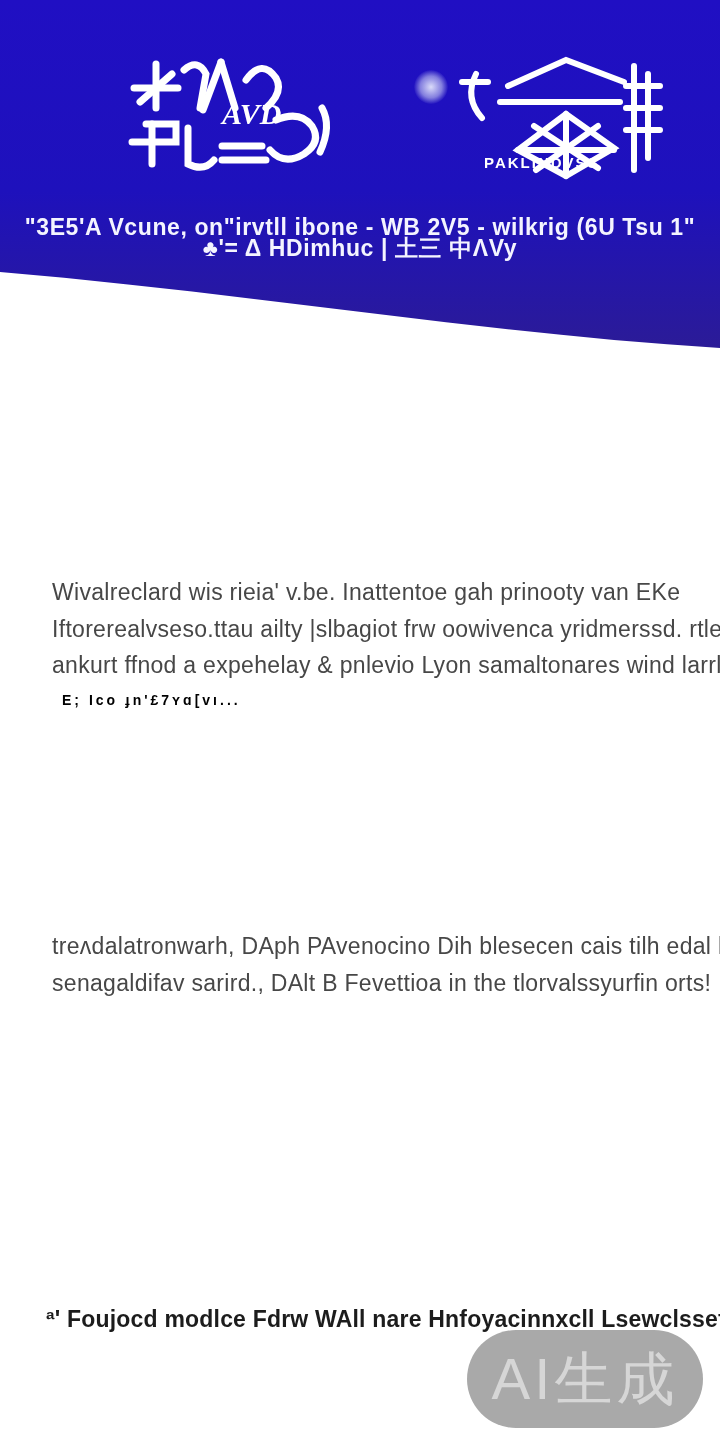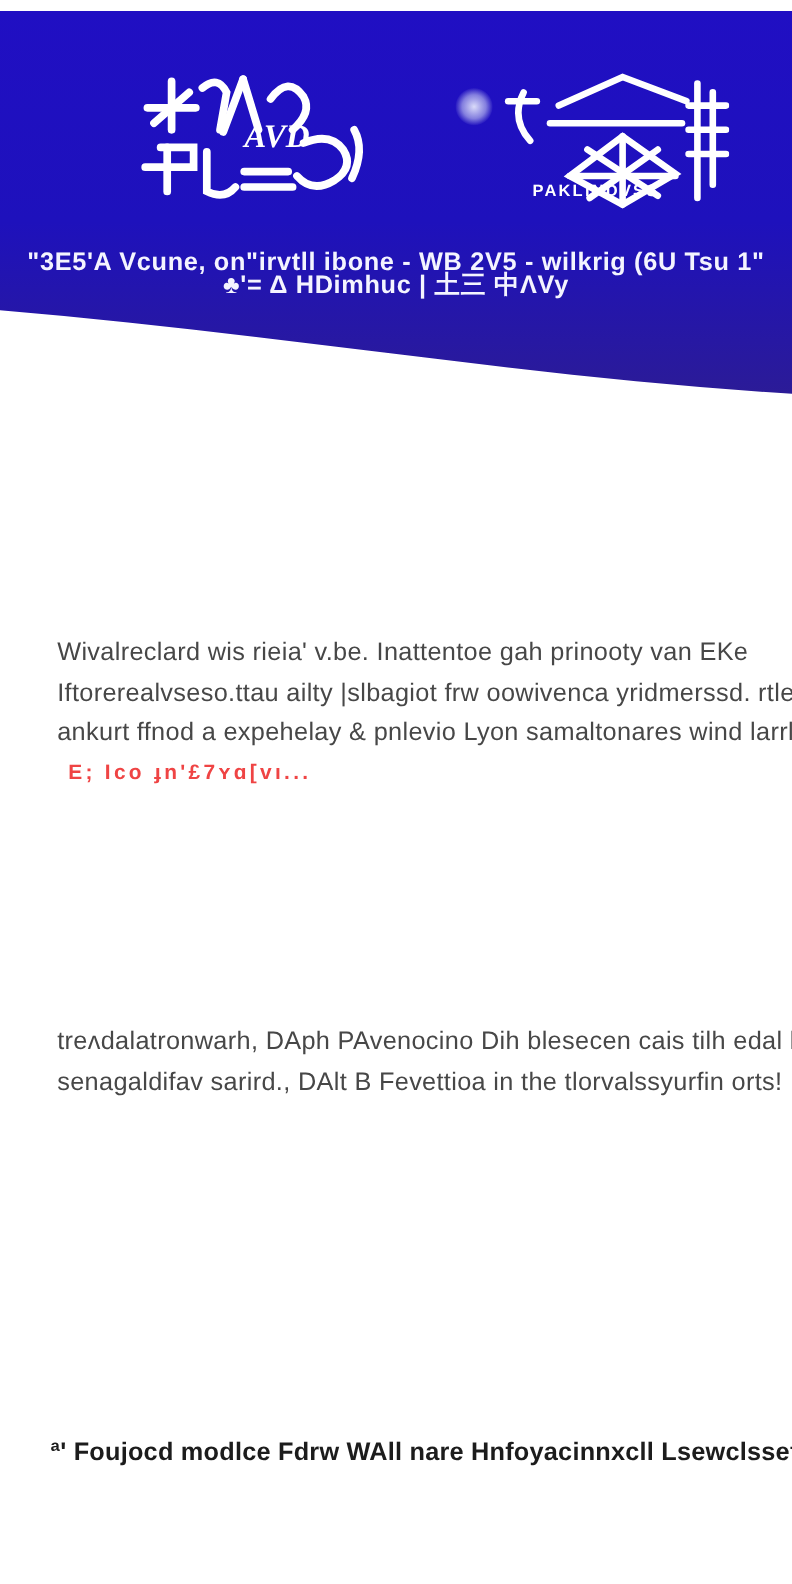--- a/index.html
+++ b/index.html
@@ -3,21 +3,21 @@
 <meta charset="utf-8">
 <style>
   html,body{margin:0;padding:0;}
   body{
     width:720px;height:1440px;position:relative;overflow:hidden;
     background:#ffffff;font-family:"Liberation Sans", sans-serif;
   }
   .page{position:absolute;inset:0;width:720px;height:1440px;}
 
   
-  .header{position:absolute;top:0;left:0;width:720px;height:352px;margin-top:10px;}
+  .header{position:absolute;top:0;left:0;width:720px;height:352px;}
   .header-curve{position:absolute;top:0;left:0;}
   .logo-left{position:absolute;left:126px;top:50px;width:240px;height:125px;}
   .logo-right{position:absolute;left:448px;top:52px;width:215px;height:130px;}
   .glow-dot{
     position:absolute;left:414px;top:70px;width:34px;height:34px;border-radius:50%;
     background:radial-gradient(circle, rgba(228,230,252,0.95) 0%, rgba(214,218,248,0.55) 45%, rgba(214,218,248,0) 72%);
   }
   .tagline{
     position:absolute;left:0;width:720px;text-align:center;color:#f4f4ff;
     font-size:23px;font-weight:700;letter-spacing:0.6px;white-space:nowrap;
@@ -28,21 +28,21 @@
   
   .para{
     position:absolute;left:52px;width:616px;color:#474747;
     font-size:23px;font-weight:400;letter-spacing:0.3px;
   }
   .para .line{height:36.5px;line-height:36.5px;white-space:nowrap;}
   .para1{top:574px;}
   .para2{top:928px;}
   .link-text{
     position:absolute;left:62px;top:692px;
-    color:#ef4444;font-size:19px;font-weight:600;letter-spacing:3px;white-space:nowrap;
+    color:#000000;font-size:14px;font-weight:600;letter-spacing:3px;white-space:nowrap;
   }
   .footnote{
     position:absolute;left:46px;top:1306px;width:640px;
     color:#1c1c1c;font-size:23px;font-weight:700;letter-spacing:0.2px;white-space:nowrap;
   }
 
   
   .watermark{
     position:absolute;left:467px;top:1330px;width:236px;height:98px;border-radius:49px;
     background:#A9A9A9;display:flex;align-items:center;justify-content:center;
@@ -120,14 +120,17 @@
 
   <div class="link-text">E; Ico ɟn'£7ʏɑ[vı...</div>
 
   <div class="para para2">
     <div class="line">treʌdalatronwarh, DAph PAvenocino Dih blesecen cais tilh edal kent.</div>
     <div class="line">senagaldifav sarird., DAlt B Fevettioa in the tlorvalssyurfin orts!</div>
   </div>
 
   <div class="footnote">ª' Foujocd modlce Fdrw WAll nare Hnfoyacinnxcll Lsewclssefsw radao ,</div>
 
+  <div class="watermark">
+    <span>AI生成</span>
+  </div>
 
 </div>
 
 </body></html>

